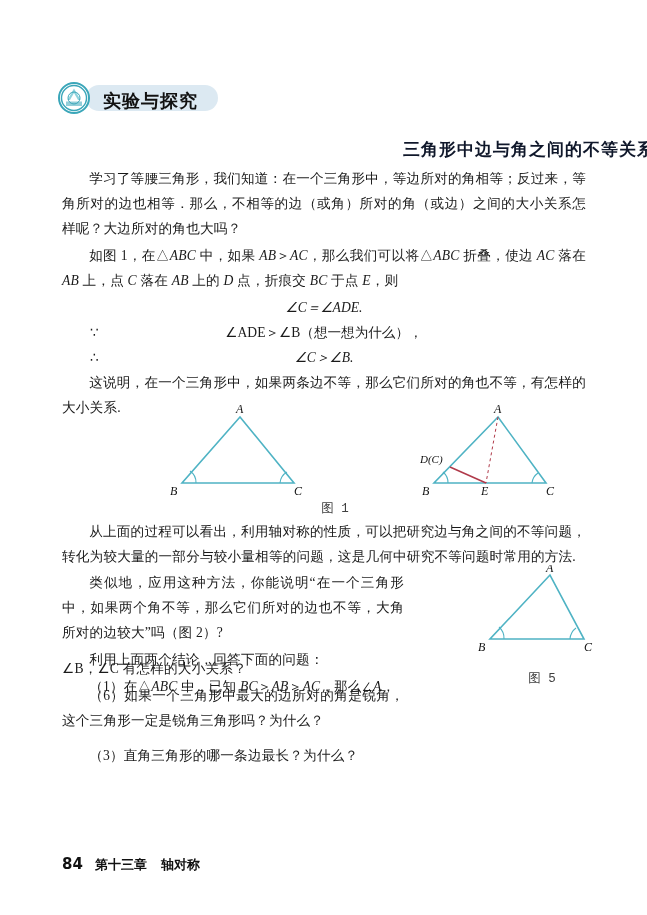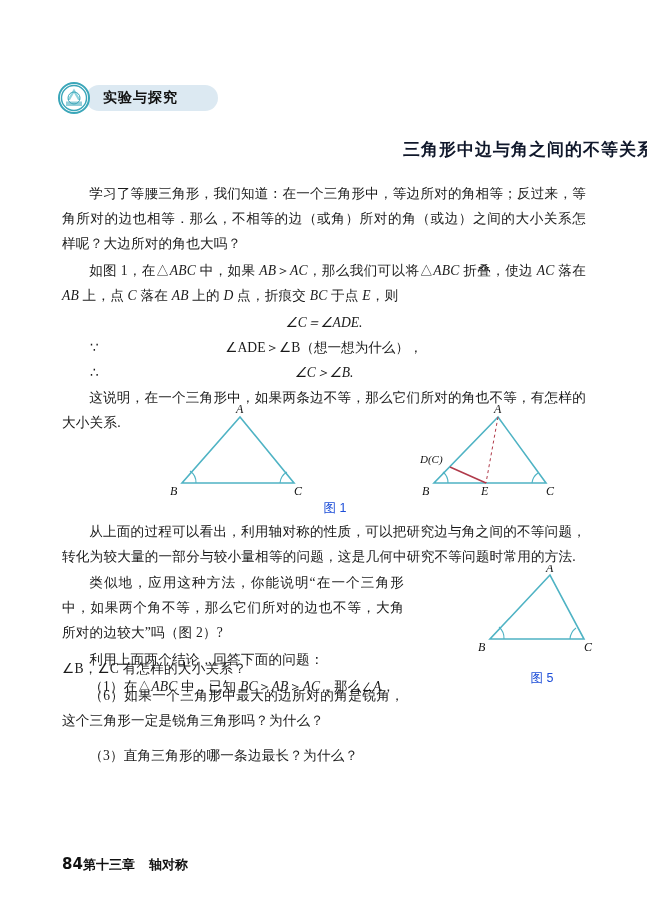--- a/index.html
+++ b/index.html
@@ -51,21 +51,21 @@
     background: #ffffff;
     border: 2px solid #3aa6b9;
     box-sizing: border-box;
   }
   .badge-logo svg { display: block; }
   .badge-text {
     position: absolute;
     left: 45px;
     top: 7px;
     font-family: "DejaVu Sans", sans-serif;
-    font-size: 14px;
+    font-size: 18px;
     font-weight: bold;
     color: #111111;
     letter-spacing: 1px;
   }
 
   
   .doc-title {
     position: absolute;
     left: 8px;
     top: 138px;
@@ -75,21 +75,21 @@
     font-size: 17px;
     font-weight: bold;
     color: #0f172a;
     letter-spacing: 1px;
   }
 
   
   .body-col {
     position: absolute;
     left: 62px;
-    top: 181px;
+    top: 166px;
     width: 524px;
   }
   p.para {
     margin: 0 0 2px 0;
     font-size: 13.6px;
     line-height: 25px;
     text-align: justify;
     text-justify: inter-ideograph;
     letter-spacing: 0.2px;
   }
@@ -111,37 +111,38 @@
     font-size: 13.6px;
   }
 
   
   .fig {
     position: absolute;
   }
   .fig-cap {
     position: absolute;
     font-size: 12.5px;
-    font-family: Liberation Sans, sans-serif;
-    color: #1d4ed8;
+    font-family: Liberation Mono, monospace;
+    color: #404040;
     text-align: center;
   }
 
   
   .footer {
     position: absolute;
     left: 62px;
     top: 855px;
     font-family: "DejaVu Sans", sans-serif;
     font-size: 13px;
     color: #111;
   }
   .footer .pgnum {
     font-weight: bold;
     font-size: 15px;
+    margin-right: 12px;
   }
   .footer .chap { font-weight: bold; }
   .footer .chap-title { font-weight: bold; margin-left: 14px; }
 </style>
 </head>
 <body>
 
 <div class="page">
 
   <div class="badge-row">

